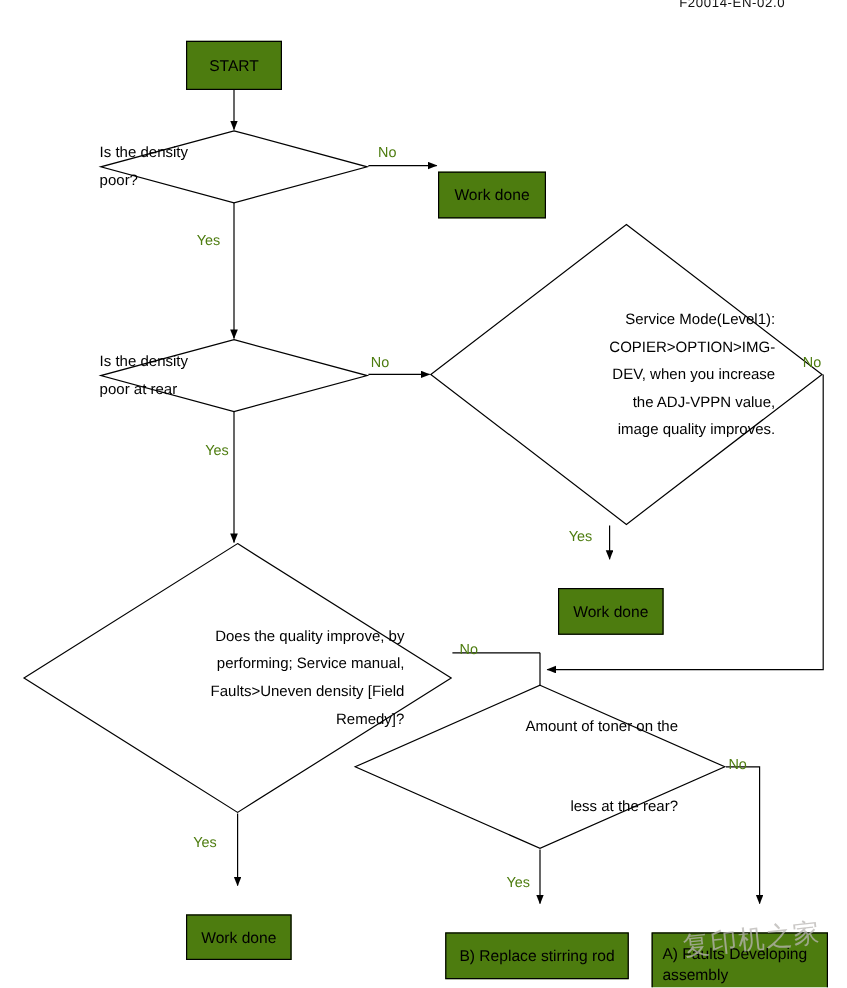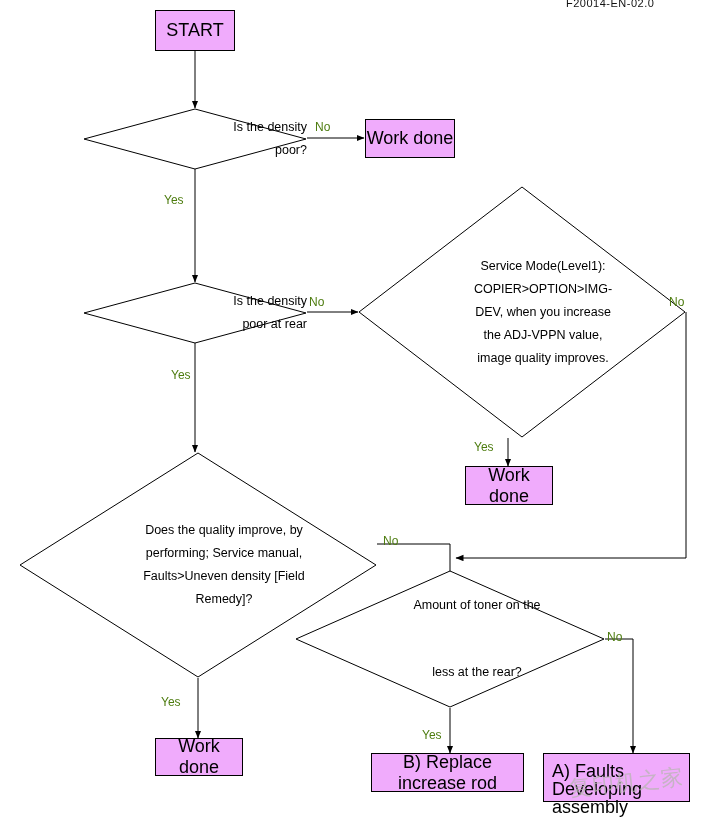--- a/index.html
+++ b/index.html
@@ -21,28 +21,29 @@
   .doc-code {
     position: absolute;
     font-size: 11px;
     letter-spacing: 0.5px;
     color: #111;
     white-space: nowrap;
   }
   .node-rect {
     position: absolute;
     border: 1px solid #000;
-    background: #f0abfc;
+    background: #4d7c0f;
     box-sizing: border-box;
     display: flex;
     align-items: center;
     justify-content: center;
-    font-size: 18px;
+    font-size: 13px;
     color: #000;
     text-align: center;
+    margin-top: 24px;
   }
   .node-rect.multiline {
     display: block;
     padding: 8px 6px 0 8px;
     line-height: 20px;
     text-align: left;
   }
   .diamond-wrap {
     position: absolute;
   }
@@ -53,30 +54,30 @@
     overflow: visible;
   }
   .diamond-text {
     position: absolute;
     left: 0;
     top: 0;
     width: 100%;
     height: 100%;
     display: flex;
     flex-direction: column;
-    align-items: flex-end;
+    align-items: flex-start;
     justify-content: center;
     font-size: 12.5px;
     line-height: 23px;
     color: #000;
     text-align: center;
     box-sizing: border-box;
   }
   .diamond-text.left-align {
-    align-items: center;
+    align-items: flex-end;
     text-align: left;
   }
   .edge-label {
     position: absolute;
     font-size: 12px;
     color: #4d7c0f;
     white-space: nowrap;
   }
   #lines {
     position: absolute;
@@ -192,21 +193,21 @@
   <div class="diamond-wrap" style="left:295px; top:570px; width:310px; height:138px;">
     <svg width="310" height="138" viewBox="0 0 310 138">
       <polygon points="155,1 309,69 155,137 1,69" fill="#fff" stroke="#000" stroke-width="1"></polygon>
     </svg>
     <div class="diamond-text left-align" style="padding-left:94px; padding-right:40px;gap:44px;">
       <div class="tline">Amount of toner on the</div>
       <div class="tline">less at the rear?</div>
     </div>
   </div>
 
-  <div class="node-rect" style="left:371px; top:753px; width:153px; height:39px;">B) Replace increase rod</div>
+  <div class="node-rect" style="left:371px; top:753px; width:153px; height:39px;">B) Replace stirring rod</div>
 
   <div class="node-rect multiline" style="left:543px; top:753px; width:147px; height:49px; line-height:18px;">
     <div>A) Faults Developing</div>
     <div>assembly</div>
   </div>
 
   <div class="edge-label" style="left:315px; top:120px;">No</div>
   <div class="edge-label" style="left:164px; top:193px;">Yes</div>
   <div class="edge-label" style="left:309px; top:295px;">No</div>
   <div class="edge-label" style="left:171px; top:368px;">Yes</div>

